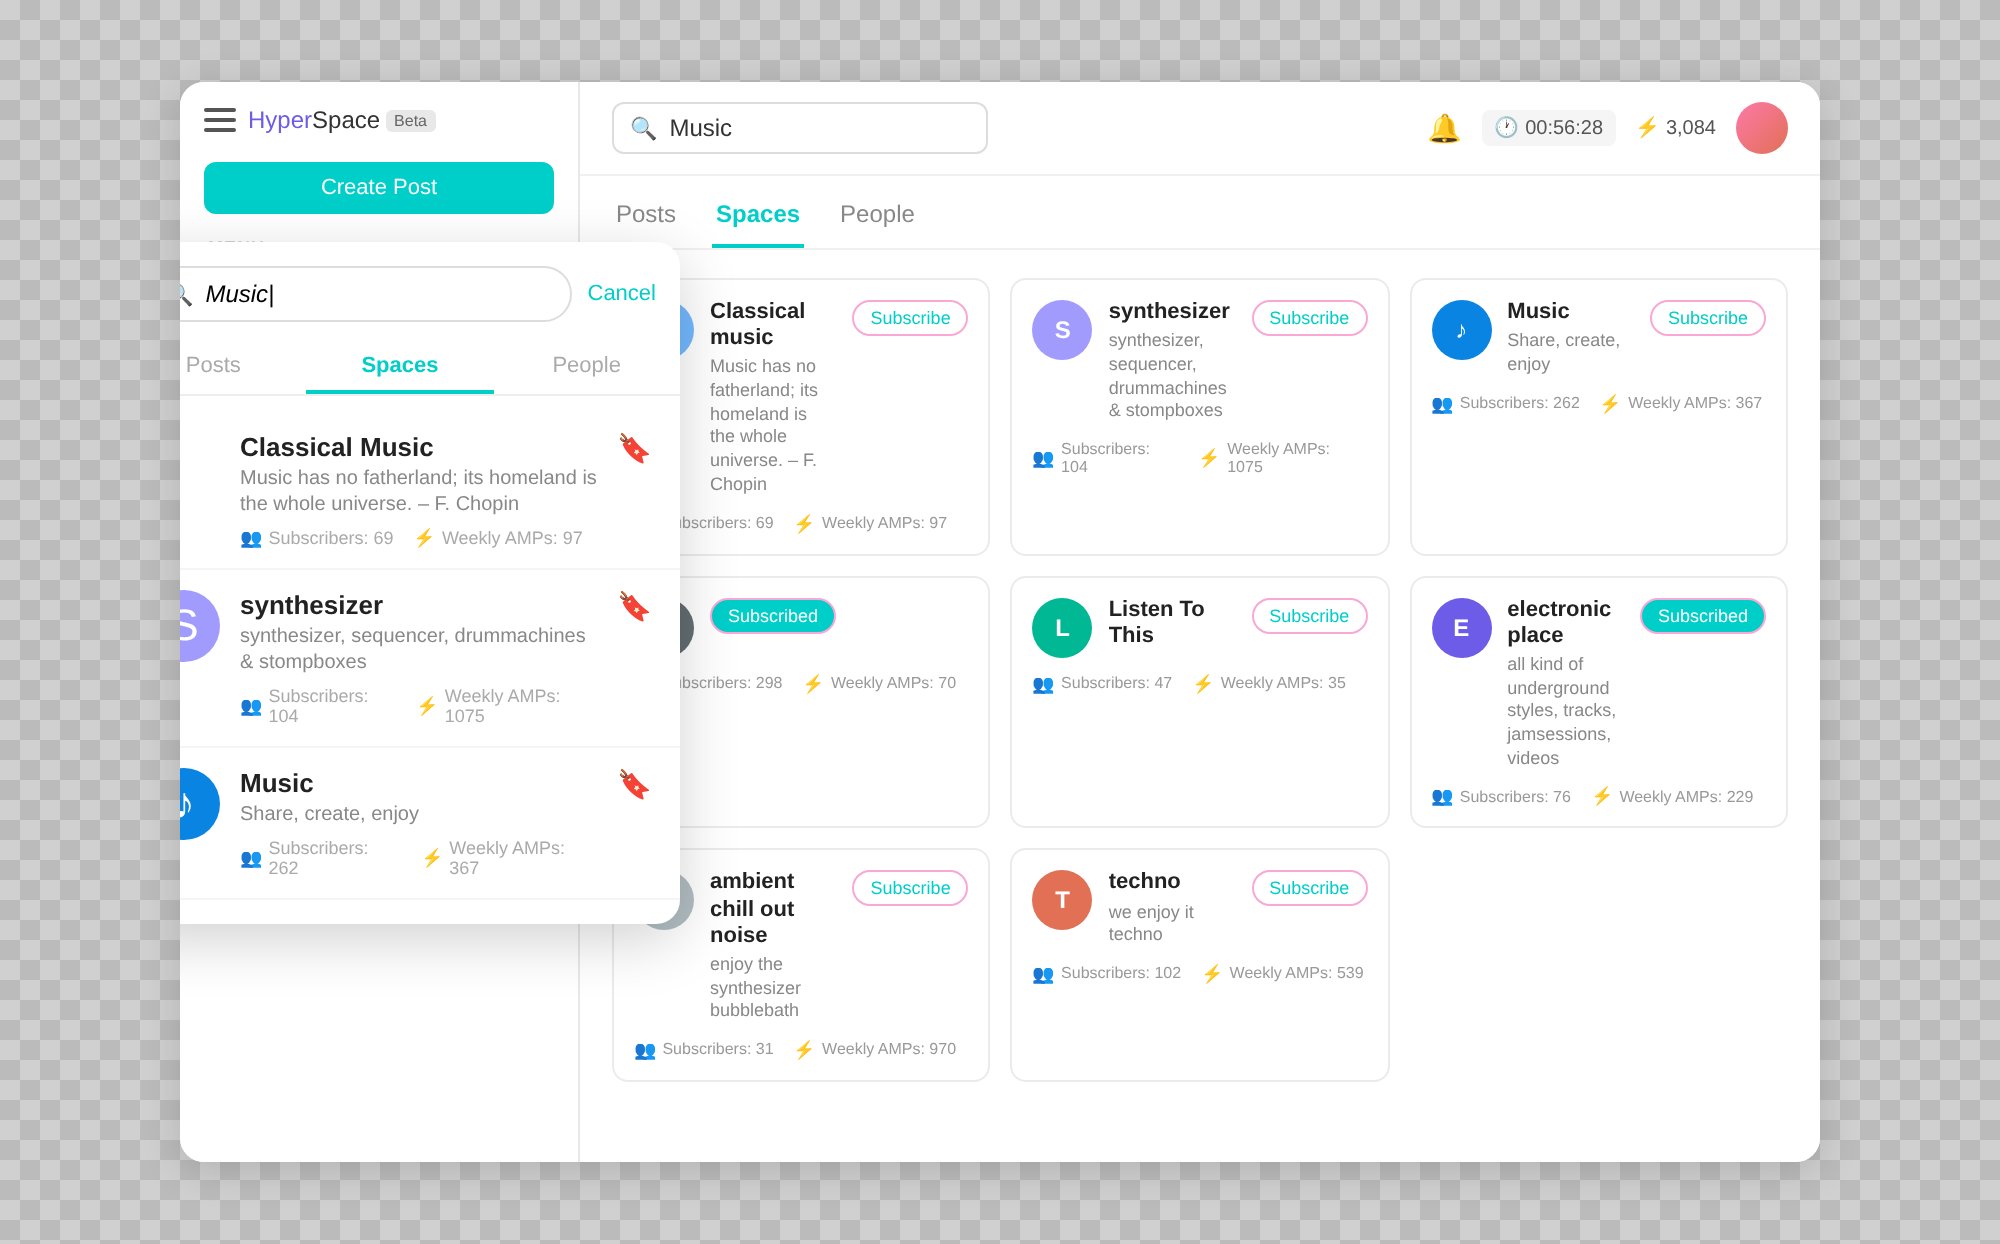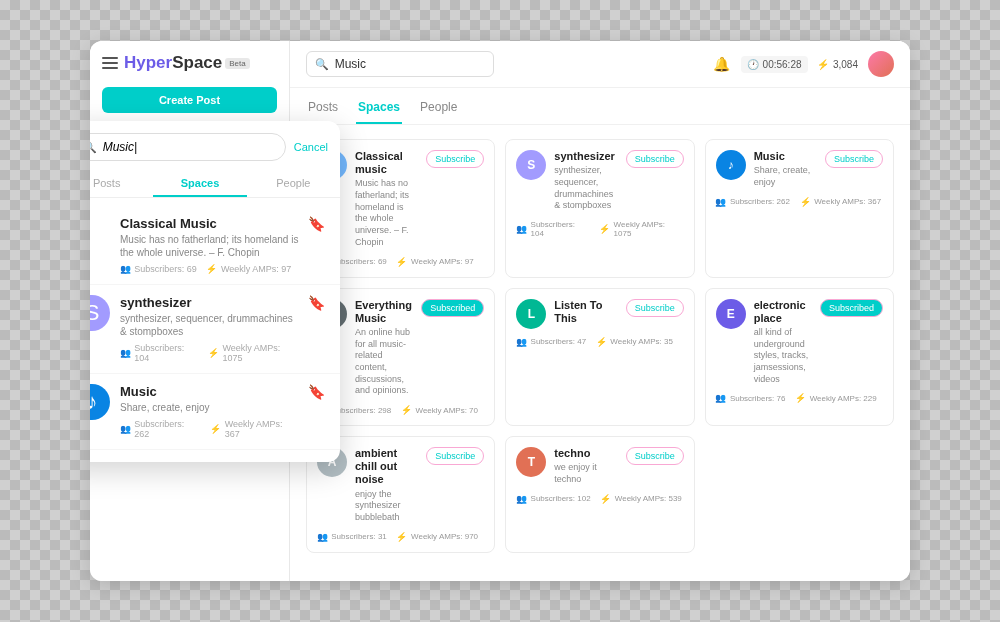--- a/index.html
+++ b/index.html
@@ -60,43 +60,43 @@
       height: 2px;
       background: #555;
       border-radius: 1px;
     }
     .logo-badge {
       display: flex;
       align-items: center;
       gap: 3px;
     }
     .logo-text {
-      font-size: 17px;
-      font-weight: 700;
+      font-size: 12px;
+      font-weight: 400;
       color: #333;
       text-align: center;
     }
     .logo-hyper { color: #6c5ce7; }
     .logo-space { color: #333; }
     .beta-badge {
       background: #e8e8e8;
       color: #666;
       font-size: 8px;
       padding: 1px 4px;
       border-radius: 3px;
     }
     .create-post-btn {
       margin: 4px 12px 12px 12px;
       background: #00cec9;
       color: #fff;
       border: none;
       border-radius: 6px;
       padding: 7px 12px;
       font-size: 11px;
-      font-weight: 700;
+      font-weight: 400;
       cursor: pointer;
       text-align: center;
     }
     .menu-label {
       font-size: 9px;
       color: #aaa;
       font-weight: 600;
       letter-spacing: 0.5px;
       padding: 0 14px 6px 14px;
       text-transform: uppercase;
@@ -499,24 +499,20 @@
       </div>
       <div class="stat">
         <span class="stat-icon">⚡</span>
         <span>Weekly AMPs: 367</span>
       </div>
     </div>
   </div>
         <div class="space-card">
     <div class="space-card-header">
       <div class="space-avatar" style="background:#636e72">🎧</div>
-      <div class="space-info">
-        <div class="space-name">Everything Music</div>
-        <div class="space-desc">An online hub for all music-related content, discussions, and opinions.</div>
-      </div>
       <button class="subscribe-btn subscribed">Subscribed</button>
     </div>
     <div class="space-stats">
       <div class="stat">
         <span class="stat-icon">👥</span>
         <span>Subscribers: 298</span>
       </div>
       <div class="stat">
         <span class="stat-icon">⚡</span>
         <span>Weekly AMPs: 70</span>

